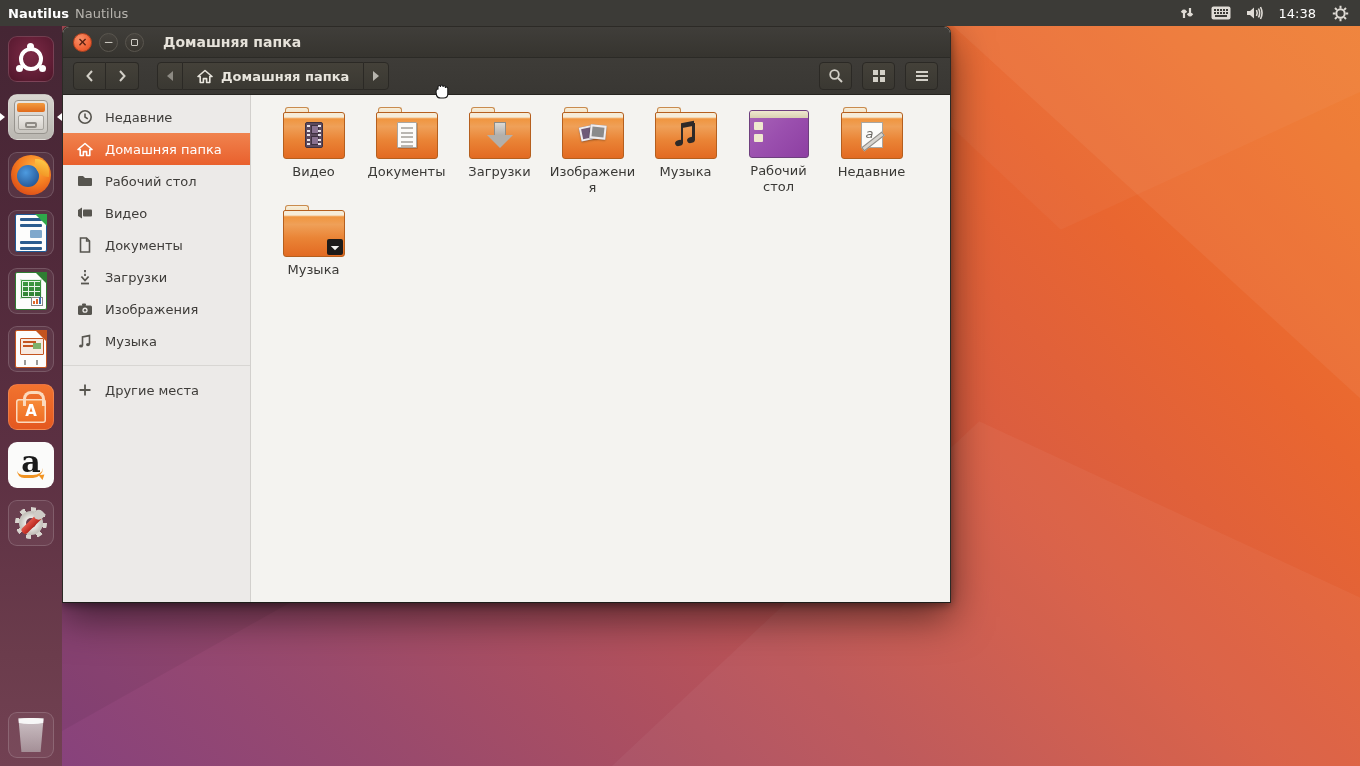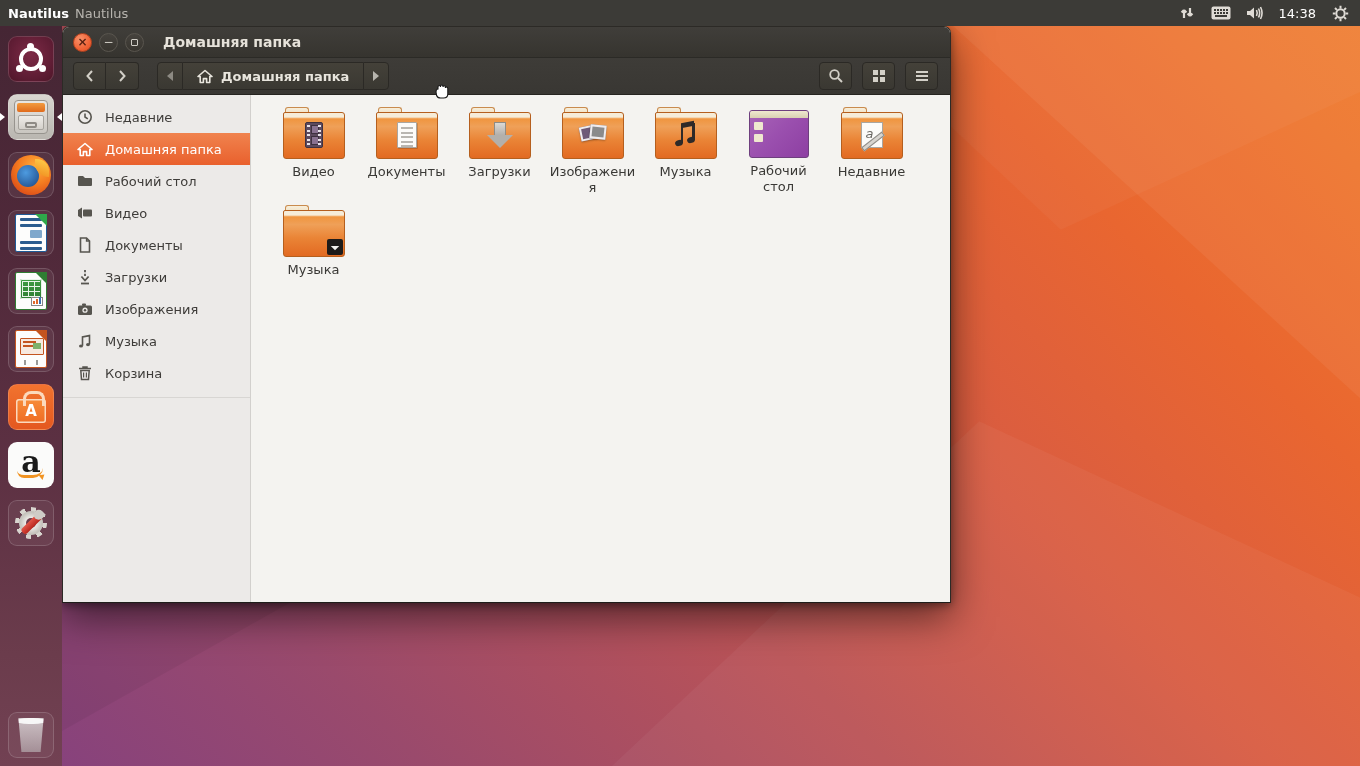--- a/index.html
+++ b/index.html
@@ -520,31 +520,29 @@
         <div class="s-item">
           <span class="s-ico">
             <svg class="sico" width="16" height="16" viewBox="0 0 16 16">
                 <path d="M5.5 12.8 V4 L12.5 2.6 V11.3" stroke="currentColor" stroke-width="1.6" fill="none"></path>
                 <ellipse cx="4" cy="13" rx="2" ry="1.6" fill="currentColor"></ellipse>
                 <ellipse cx="11" cy="11.6" rx="2" ry="1.6" fill="currentColor"></ellipse>
               </svg>
           </span>
           <span>Музыка</span>
         </div>
-        <div class="s-item">
-          <span class="s-ico">
-            <svg class="sico" width="14" height="16" viewBox="0 0 14 16">
-                <path d="M1 3.5 H13 M5 3.5 V2 H9 V3.5" stroke="currentColor" stroke-width="1.5" fill="none"></path>
-                <path d="M2.8 5.5 H11.2 L10.5 14.5 H3.5 Z" fill="none" stroke="currentColor" stroke-width="1.5"></path>
-                <path d="M5.6 7.5 V12.5 M8.4 7.5 V12.5" stroke="currentColor" stroke-width="1.2"></path>
-              </svg>
-          </span>
-          <span>Корзина</span>
-        </div>
         <div class="s-sep"></div>
+        <div class="s-item">
+          <span class="s-ico">
+            <svg class="sico" width="14" height="14" viewBox="0 0 14 14">
+                <path d="M7 1.5 V12.5 M1.5 7 H12.5" stroke="currentColor" stroke-width="1.8"></path>
+              </svg>
+          </span>
+          <span>Другие места</span>
+        </div>
       </div>
 
       <div class="filespane">
         <div class="fgrid">
           <div class="fcell">
             <div class="folder">
               <div class="tab"></div>
                 <div class="fbody"></div>
               <div class="emblem">
                   <div class="em-film">

